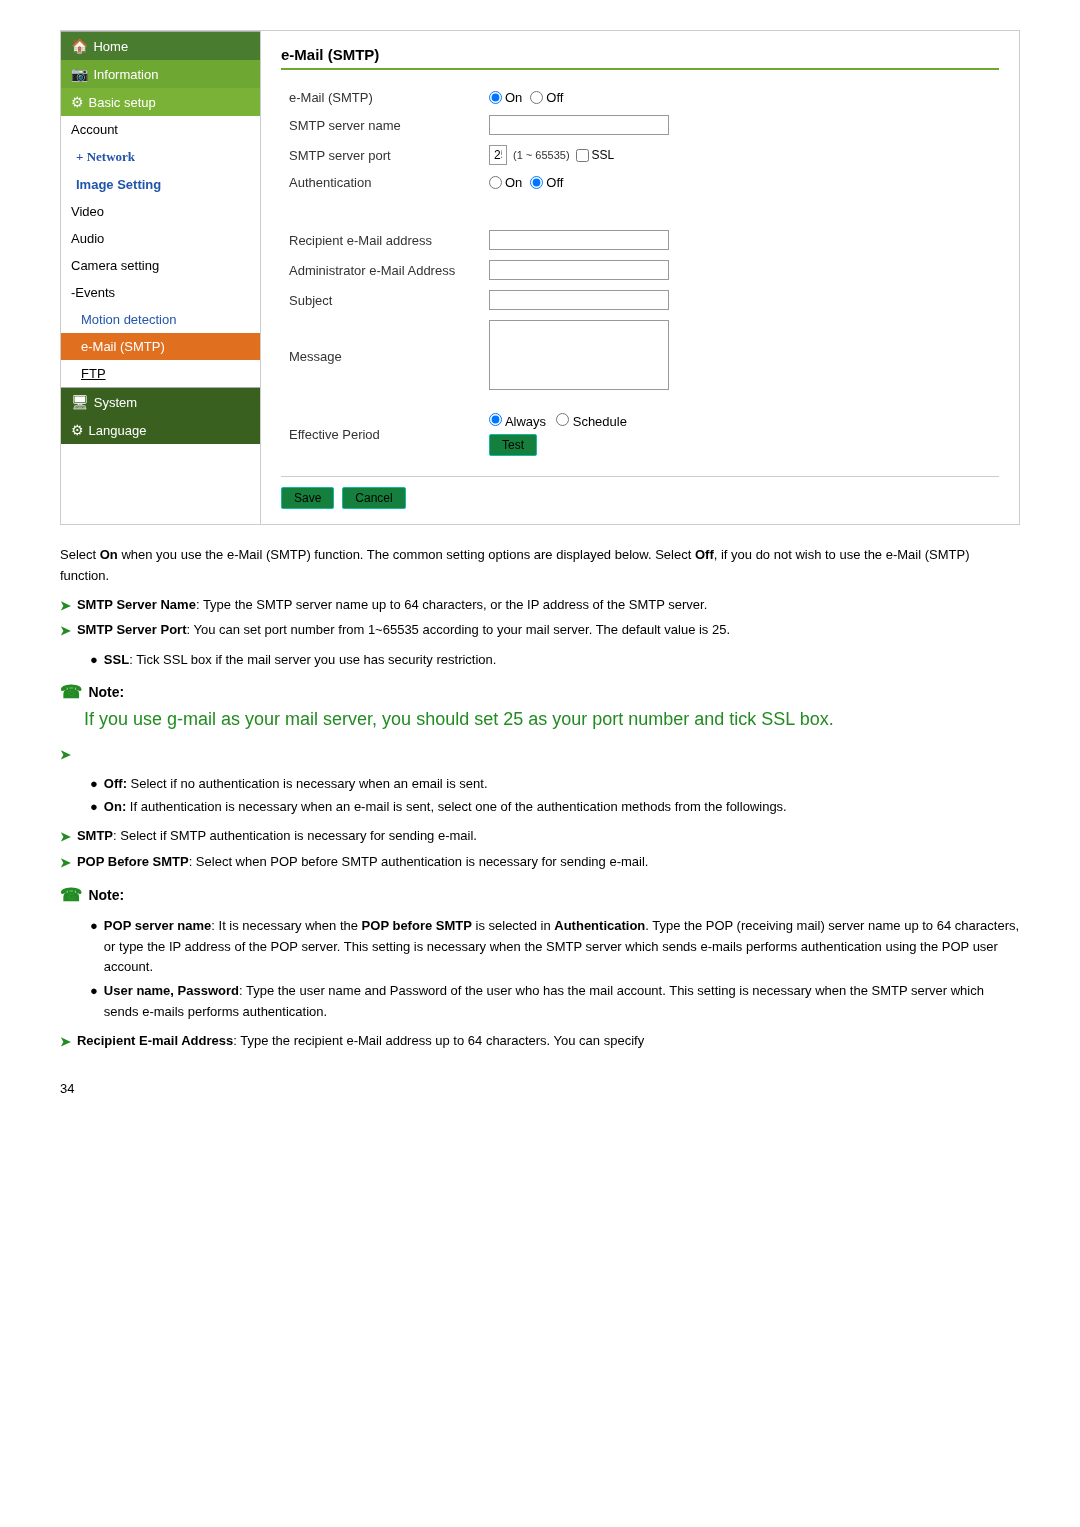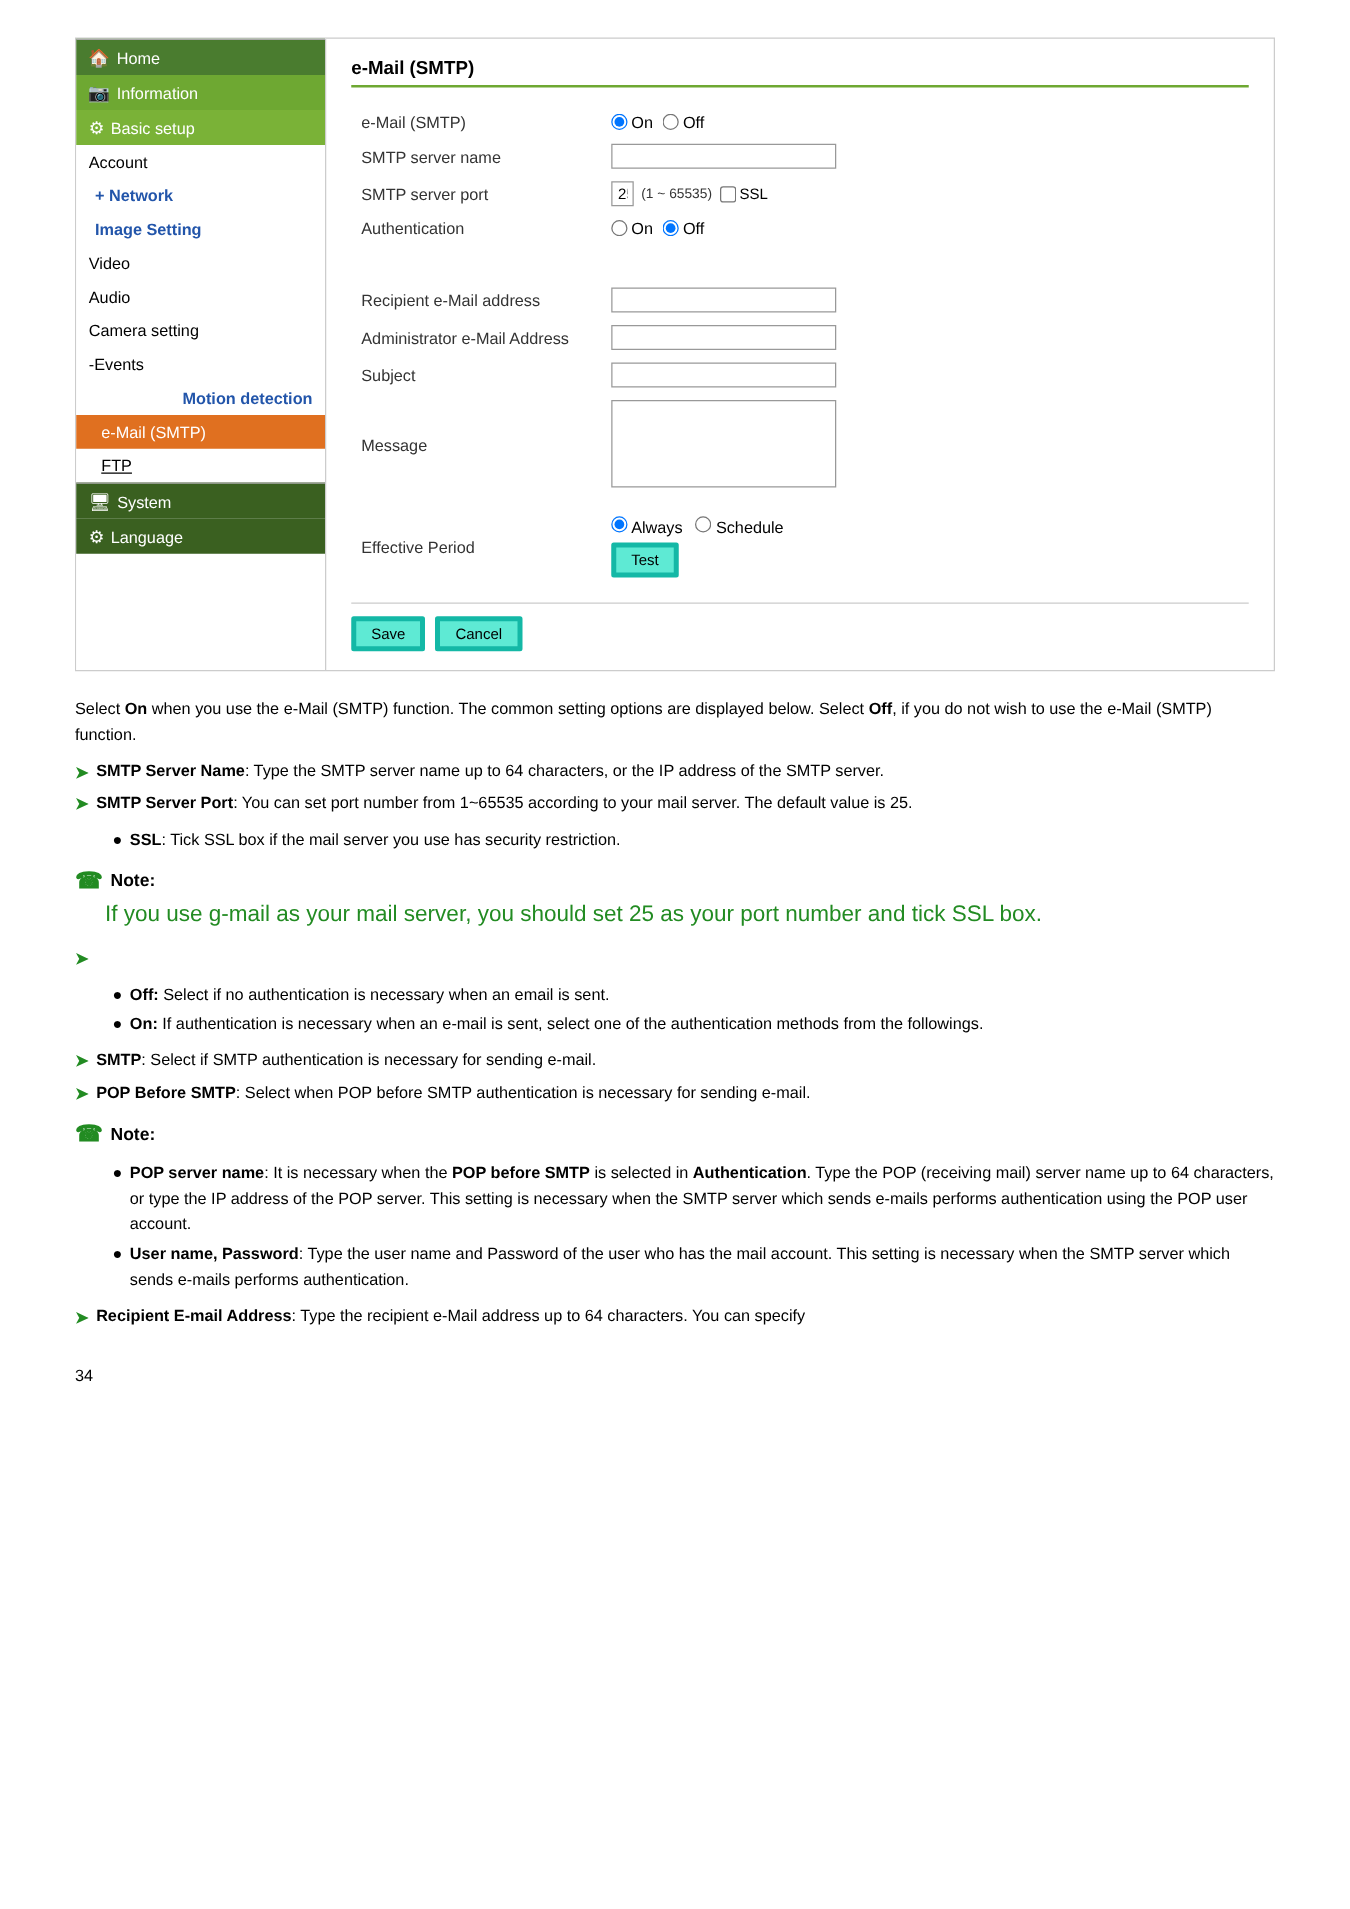--- a/index.html
+++ b/index.html
@@ -158,22 +158,22 @@
       align-items: center;
       gap: 10px;
     }
     .test-btn-row {
       margin-top: 5px;
     }
 
     .btn {
       padding: 3px 12px;
       font-size: 12px;
-      border: 4px solid #14b8a6;
-      background: #5eead4;
+      border: 1px solid #14b8a6;
+      background: #15803d;
       cursor: pointer;
       border-radius: 2px;
     }
 
     .action-row {
       display: flex;
       gap: 8px;
       margin-top: 15px;
       border-top: 1px solid #ccc;
       padding-top: 10px;
@@ -275,21 +275,21 @@
 
       <div class="sidebar-item current-active">
         <span class="icon">⚙</span>
         <span>Basic setup</span>
       </div>
 
       <div class="sidebar-item">
         <span>Account</span>
       </div>
 
-      <div class="sidebar-item active-link" style="padding-left:15px;">
+      <div class="sidebar-item active-link" style="padding-left:15px;font-family:Liberation Serif, serif;">
         <span>+ Network</span>
       </div>
 
       <div class="sidebar-item active-link" style="padding-left:15px;">
         <span>Image Setting</span>
       </div>
 
       <div class="sidebar-item">
         <span>Video</span>
       </div>
@@ -299,21 +299,21 @@
       </div>
 
       <div class="sidebar-item">
         <span>Camera setting</span>
       </div>
 
       <div class="sidebar-item">
         <span>-Events</span>
       </div>
 
-      <div class="sidebar-item active-link" style="padding-left:20px; font-weight:bold;justify-content:flex-end;">
+      <div class="sidebar-item active-link" style="padding-left:20px; font-weight:normal;">
         <span>Motion detection</span>
       </div>
 
       <div class="sidebar-item orange-active" style="padding-left:20px;">
         <span>e-Mail (SMTP)</span>
       </div>
 
       <div class="sidebar-item" style="padding-left:20px;text-decoration:underline;">
         <span>FTP</span>
       </div>

